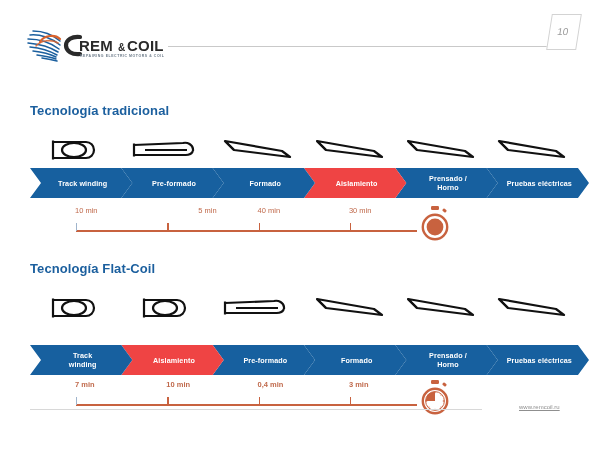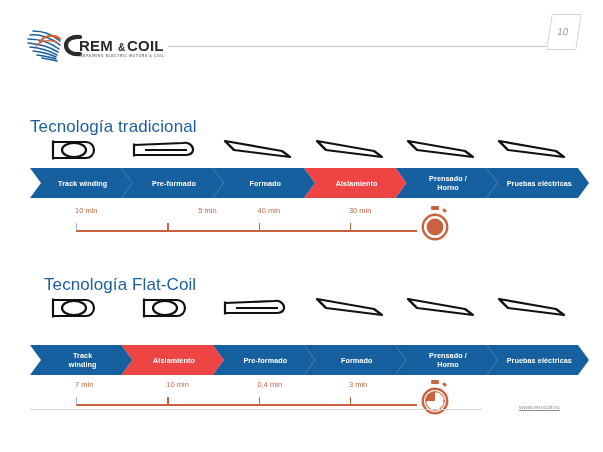--- a/index.html
+++ b/index.html
@@ -31,29 +31,28 @@
   .page-num{
     position:absolute;left:549px;top:14px;width:28px;height:34px;
     display:flex;align-items:center;justify-content:center;
     font-size:10px;color:#9b9b9b;
     transform:skewX(-9deg);
   }
 
   
   .sec-title{
     position:absolute;
-    font-size:17px;
-    font-weight:normal;
+    font-size:13px;
+    font-weight:bold;
     color:#1b5f9e;
     letter-spacing:0.1px;
     white-space:nowrap;
-    margin-top:14px;
   }
   #title-trad{left:30px;top:103px;}
-  #title-flat{left:44px;top:261px;}
+  #title-flat{left:30px;top:261px;}
 
   
   .icon-row{position:absolute;left:30px;width:548px;height:38px;}
   #icons-trad{top:131px;}
   #icons-flat{top:289px;}
   .icon-cell{
     position:absolute;top:0;width:91.3px;height:38px;
     display:flex;align-items:center;justify-content:center;
   }
   .icon-cell svg{display:block;}
@@ -80,21 +79,21 @@
   .chev-shape{
     clip-path:polygon(0 0, calc(100% - 11px) 0, 100% 50%, calc(100% - 11px) 100%, 0 100%, 11px 50%);
   }
   .chev-first{
     clip-path:polygon(0 0, calc(100% - 11px) 0, 100% 50%, calc(100% - 11px) 100%, 0 100%, 11px 50%);
   }
 
   
   .timeline{position:absolute;left:0;width:603px;height:44px;}
   #tl-trad{top:206px;}
-  #tl-flat{top:380px;}
+  #tl-flat{top:380px;font-weight:bold;}
   .tl-axis{
     position:absolute;left:76px;top:24px;width:341px;height:1.6px;
     background:#c8623f;
   }
   .tl-tick{
     position:absolute;top:17px;width:1.4px;height:8px;background:#c8623f;
   }
   .tl-tick.first{background:#9fb4cc;}
   .tl-label{
     position:absolute;top:0px;

